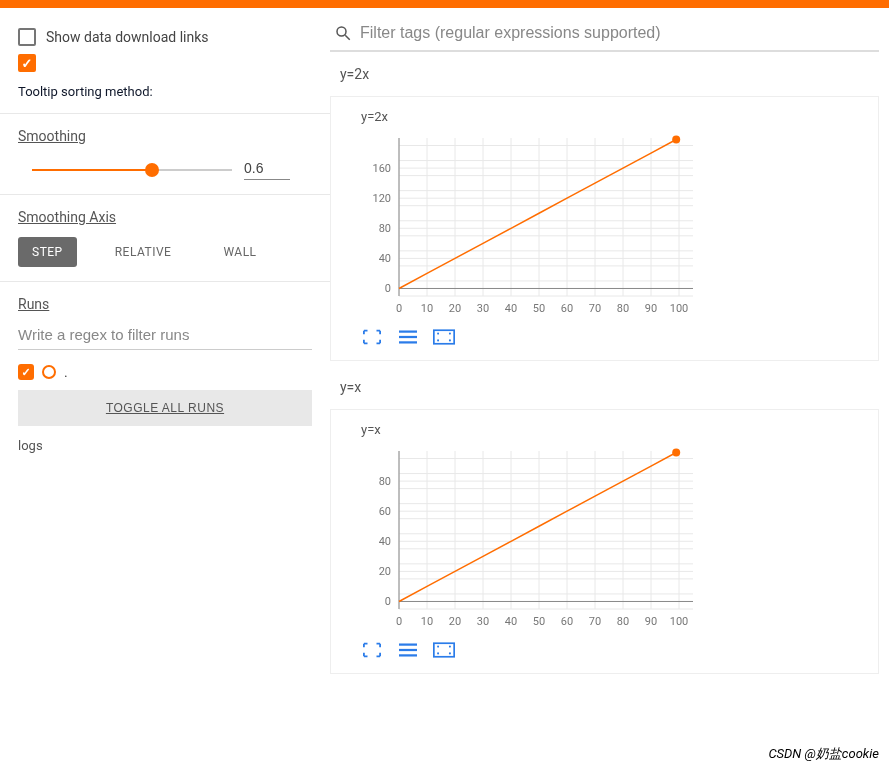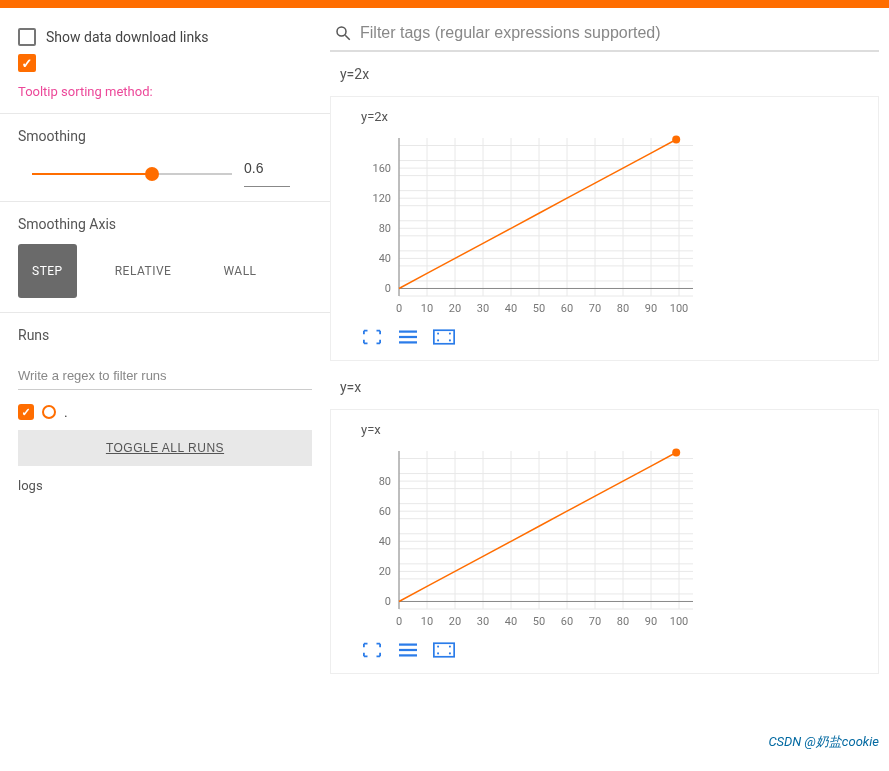--- a/index.html
+++ b/index.html
@@ -8,35 +8,35 @@
 .main { display: flex; }
 .sidebar { width: 330px; padding: 12px 18px 18px 18px; }
 .content { flex: 1; padding: 0 10px 20px 0; }
 .row { display: flex; align-items: center; margin: 8px 0; }
 .checkbox { width: 18px; height: 18px; border: 2px solid #757575; border-radius: 2px; margin-right: 10px; display: flex; align-items: center; justify-content: center; cursor: pointer; }
 .checkbox.checked { background: #ff6d00; border-color: #ff6d00; }
 .checkbox.checked::after { content: '✓'; color: #fff; font-size: 13px; font-weight: bold; }
 .label { font-size: 14px; color: #444; }
 .divider { height: 1px; background: #e8e8e8; margin: 14px -18px; }
 .select-row { display: flex; align-items: center; gap: 8px; margin: 12px 0; }
-.select-label { font-size: 13px; color: #ec4899; }
+.select-label { font-size: 13px; color: #0f172a; }
 .select { border: none; border-bottom: 1px solid #ccc; padding: 2px 30px 4px 2px; font-size: 14px; color: #555; background: transparent; position: relative; }
 .select-wrap { position: relative; display: inline-block; }
 .select-wrap::after { content: '▾'; position: absolute; right: 6px; top: 2px; color: #aaa; font-size: 11px; pointer-events: none; }
-.section-title { font-size: 14px; color: #555; margin: 10px 0 8px 0; }
+.section-title { font-size: 14px; color: #555; margin: 10px 0 8px 0; text-decoration: underline; }
 .slider-row { display: flex; align-items: center; gap: 12px; margin: 16px 0 10px 0; padding-left: 14px; }
 .slider { position: relative; width: 200px; height: 16px; cursor: pointer; }
 .slider-track { position: absolute; top: 7px; height: 2px; width: 100%; background: #ccc; }
 .slider-fill { position: absolute; top: 7px; height: 2px; background: #ff6d00; }
 .slider-thumb { position: absolute; top: 1px; width: 14px; height: 14px; border-radius: 50%; background: #ff6d00; transform: translateX(-50%); }
-.slider-value { border: none; border-bottom: 1px solid #888; width: 46px; font-size: 14px; color: #444; padding-bottom: 10px; }
+.slider-value { border: none; border-bottom: 1px solid #888; width: 46px; font-size: 14px; color: #444; padding-bottom: 3px; }
 .btn-group { display: flex; gap: 24px; align-items: center; margin: 12px 0; }
-.btn { padding: 20px 14px; font-size: 12px; letter-spacing: 0.5px; cursor: pointer; color: #666; }
+.btn { padding: 8px 14px; font-size: 12px; letter-spacing: 0.5px; cursor: pointer; color: #666; }
 .btn.active { background: #6a6a6a; color: #fff; border-radius: 3px; }
-.runs-input { width: 100%; border: none; border-bottom: 1px solid #ccc; padding: 6px 0; font-size: 13px; color: #888; background: transparent; outline: none; margin-top: 11px; }
+.runs-input { width: 100%; border: none; border-bottom: 1px solid #ccc; padding: 6px 0; font-size: 15px; color: #888; background: transparent; outline: none; }
 .runs-input::placeholder { color: #888; }
 .run-row { display: flex; align-items: center; gap: 8px; margin: 14px 0 10px 0; }
 .small-check { width: 16px; height: 16px; border-radius: 3px; background: #ff6d00; display: flex; align-items: center; justify-content: center; cursor: pointer; }
 .small-check::after { content: '✓'; color: #fff; font-size: 11px; font-weight: bold; }
 .run-swatch { width: 14px; height: 14px; border: 2px solid #ff6d00; border-radius: 50%; cursor: pointer; }
 .run-dot { font-size: 14px; color: #444; }
 .toggle-btn { width: 100%; background: #e8e8e8; border: none; padding: 11px; font-size: 12px; letter-spacing: 0.5px; color: #555; cursor: pointer; text-decoration: underline; }
 .logs-label { font-size: 13px; color: #555; margin-top: 12px; }
 .filter-row { display: flex; align-items: center; border-bottom: 2px solid #ddd; padding: 10px 4px 8px 4px; margin-top: 6px; justify-content: flex-end; }
 .search-icon { width: 18px; height: 18px; margin-right: 8px; }
@@ -46,21 +46,21 @@
 .card { border: 1px solid #eee; margin-bottom: 4px; padding: 12px 14px 14px 14px; background: #fff; }
 .chart-title { font-size: 13px; color: #555; margin-bottom: 6px; padding-left: 16px; }
 .chart-svg { display: block; }
 .tick-label { font-size: 11px; fill: #777; }
 .grid-line { stroke: #e8e8e8; stroke-width: 1; }
 .axis-line { stroke: #888; stroke-width: 1; }
 .data-line { stroke: #ff6d00; stroke-width: 1.5; fill: none; }
 .data-dot { fill: #ff6d00; }
 .toolbar { display: flex; gap: 14px; margin-top: 8px; padding-left: 16px; }
 .tool-icon { width: 22px; height: 18px; cursor: pointer; }
-.watermark { position: fixed; right: 10px; bottom: 20px; font-size: 13px; color: #0369a1; font-style: italic; }
+.watermark { position: fixed; right: 10px; bottom: 8px; font-size: 13px; color: #000000; font-style: italic; }
 </style>
 </head>
 <body>
 
 <div class="top-bar"></div>
 
 <div class="main">
   <div class="sidebar">
 
     <div class="row">

